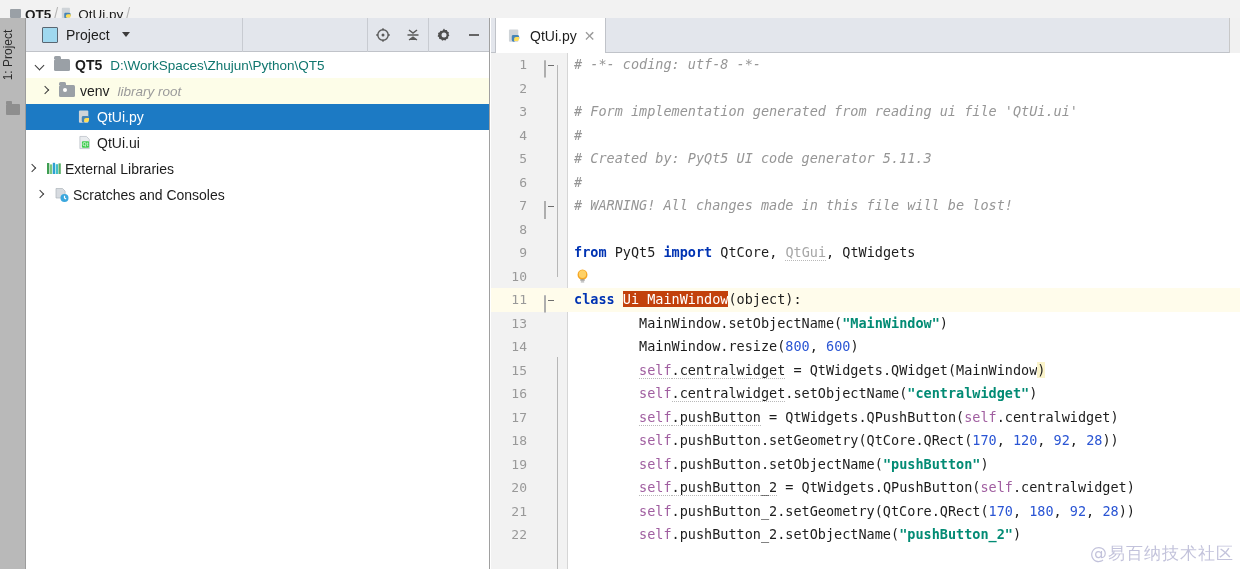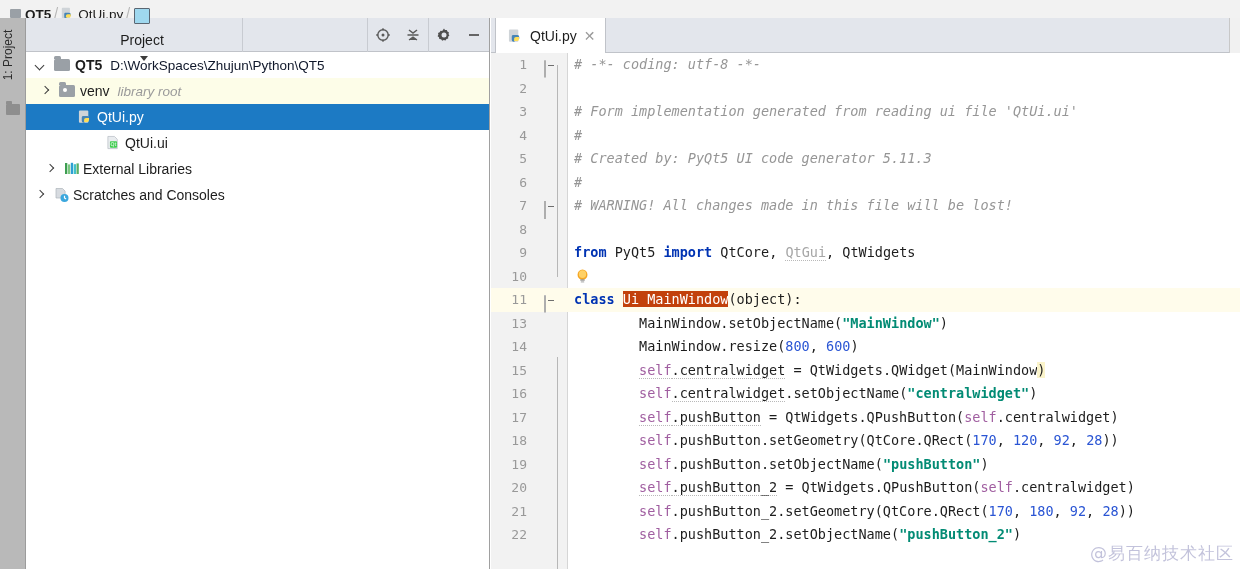--- a/index.html
+++ b/index.html
@@ -47,21 +47,21 @@
   
   .projpanel{
     position:absolute;left:26px;top:18px;width:464px;height:551px;
     background:#ffffff;border-right:1px solid #a0a0a0;box-sizing:border-box;
   }
   .projhead{
     position:absolute;left:0;top:0;width:463px;height:34px;
     background:#e3e6ec;border-bottom:1px solid #c0c3c9;
     display:flex;align-items:center;box-sizing:border-box;
   }
-  .projhead .ptitle{display:flex;align-items:center;gap:8px;padding-left:16px;width:200px;flex-direction:column;}
+  .projhead .ptitle{display:flex;align-items:center;gap:8px;padding-left:16px;width:200px;}
   .sqicon{
     width:14px;height:14px;border:1.6px solid #5a6672;background:#9fd8ef;border-radius:1px;
   }
   .ptitle .plabel{font-size:14px;color:#1d1d1d;}
   .caret-d{
     width:0;height:0;border-left:4.5px solid transparent;border-right:4.5px solid transparent;
     border-top:5px solid #3c3c3c;margin-left:4px;
   }
   .hsep{width:1px;height:34px;background:#c8cbd1;}
   .hspacer{flex:1;}
@@ -82,21 +82,21 @@
     border-right:1.8px solid #3c3c3c;border-bottom:1.8px solid #3c3c3c;
     transform:rotate(-45deg);
   }
   .arrow.down:after{
     content:"";position:absolute;left:2px;top:4px;width:6px;height:6px;
     border-right:1.8px solid #3c3c3c;border-bottom:1.8px solid #3c3c3c;
     transform:rotate(45deg);
   }
   .lbl{margin-left:5px;}
   .lbl.b{font-weight:bold;}
-  .sublbl{margin-left:8px;color:#0f172a;font-size:13.5px;}
+  .sublbl{margin-left:8px;color:#0f766e;font-size:13.5px;}
   .row.hl .sublbl{color:#9a9a9a;font-style:italic;}
 
   
   .i-folder{
     width:16px;height:12px;background:#9aa0a6;border-radius:1.5px;position:relative;flex:0 0 16px;
   }
   .i-folder:before{
     content:"";position:absolute;left:0;top:-3px;width:7px;height:3px;background:#9aa0a6;border-radius:1.5px 1.5px 0 0;
   }
   .i-folder.dot:after{
@@ -277,32 +277,32 @@
         <span class="i-file">
           <svg width="15" height="16" viewBox="0 0 16 16">
               <rect x="1" y="1" width="10" height="13" rx="1" fill="#cfd4d8"></rect>
               <path d="M5 7h5a2 2 0 0 1 2 2v2H9a2 2 0 0 0-2 2v1H6a2 2 0 0 1-2-2V9a2 2 0 0 1 1-2z" fill="#4584b6"></path>
               <path d="M11.5 9H8.5a2 2 0 0 0-2 2v2.2h3.2a2 2 0 0 0 2-2V9z" fill="#ffde57"></path>
             </svg>
         </span>
         <span class="lbl">QtUi.py</span>
       </div>
 
-      <div class="row" style="padding-left:80px;">
+      <div class="row" style="padding-left:52px;">
         <span class="i-file">
           <svg width="15" height="16" viewBox="0 0 16 16">
               <path d="M2 1h7l3 3v10H2z" fill="#e9ecef" stroke="#b9bfc5" stroke-width=".8"></path>
               <rect x="4.2" y="6" width="7.6" height="7" rx="1" fill="#41cd52"></rect>
               <text x="8" y="11.6" font-size="5.4" fill="#ffffff" text-anchor="middle" font-family="DejaVu Sans">Qt</text>
             </svg>
         </span>
         <span class="lbl">QtUi.ui</span>
       </div>
 
-      <div class="row" style="padding-left:18px;">
+      <div class="row" style="padding-left:0;">
         <span class="arrow right"></span>
         <span style="width:6px"></span>
         <span class="i-file">
           <svg width="16" height="15" viewBox="0 0 16 15">
               <rect x="1" y="2" width="2.3" height="11" fill="#3f9e52"></rect>
               <rect x="3.9" y="3.4" width="2.3" height="9.6" fill="#7bc77f"></rect>
               <rect x="6.8" y="1.8" width="2.3" height="11.2" fill="#2e9fd4"></rect>
               <rect x="9.7" y="3.2" width="2.3" height="9.8" fill="#41c0c9"></rect>
               <rect x="12.5" y="2.4" width="2.3" height="10.6" fill="#5aaf66"></rect>
             </svg>

